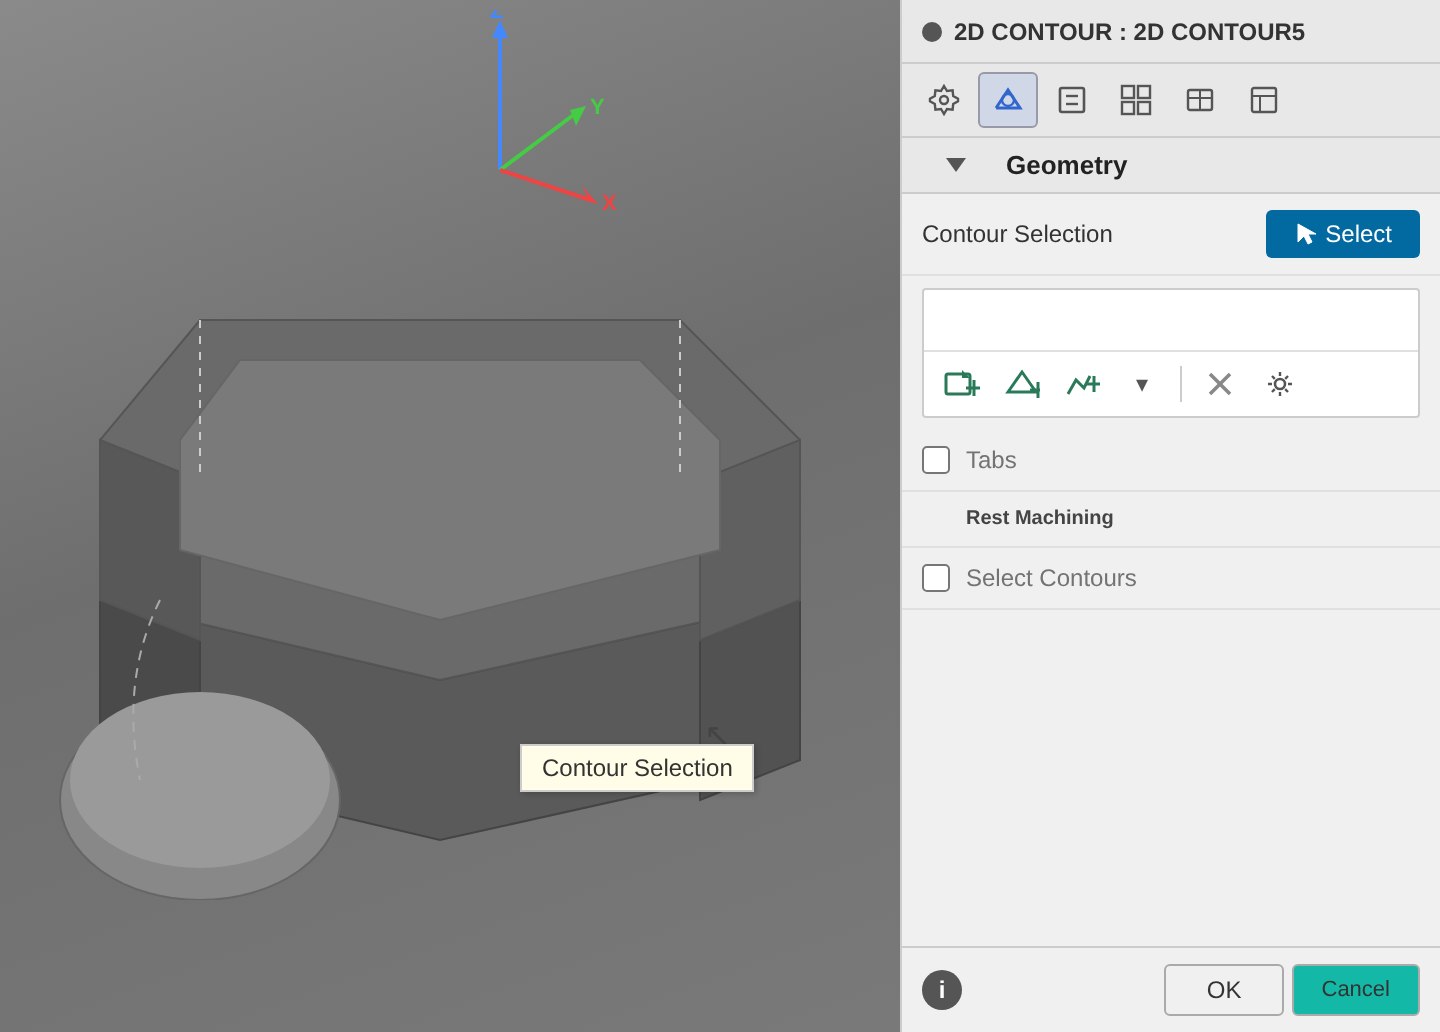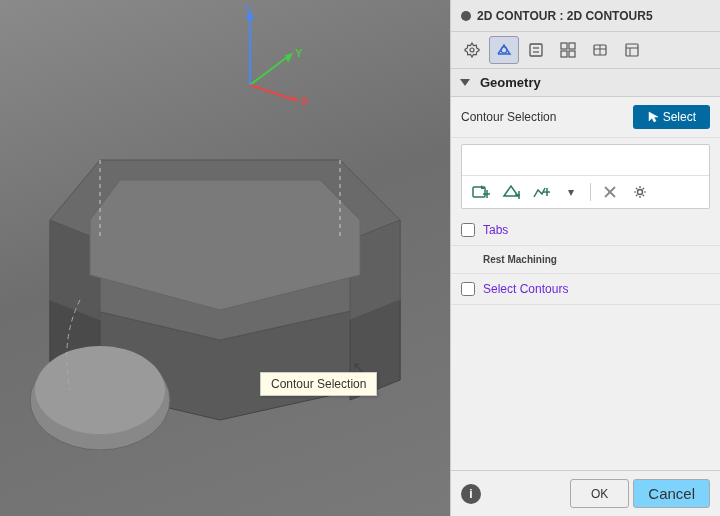--- a/index.html
+++ b/index.html
@@ -87,27 +87,27 @@
 
     .toolbar-btn.active {
       background: #d0d8e8;
       border-color: #99a;
     }
 
     
     .section-header {
       display: flex;
       align-items: center;
-      padding: 6px 9px;
+      padding: 6px 22px;
       background: #e8e8e8;
       border-bottom: 1px solid #ccc;
       font-weight: bold;
       font-size: 13px;
       color: #222;
-      gap: 10px;
+      gap: 20px;
     }
 
     .triangle-down {
       width: 0; height: 0;
       border-left: 5px solid transparent;
       border-right: 5px solid transparent;
       border-top: 7px solid #555;
       display: inline-block;
     }
 
@@ -196,21 +196,21 @@
     }
 
     .checkbox-row input[type="checkbox"] {
       width: 14px;
       height: 14px;
       cursor: pointer;
     }
 
     .checkbox-label {
       font-size: 12px;
-      color: #6d28d9;
+      color: #737373;
       text-align: center;
     }
 
     
     .tooltip {
       position: absolute;
       bottom: 120px;
       left: 260px;
       background: #fffde7;
       border: 1px solid #ccc;
@@ -269,26 +269,26 @@
       background: #f0f0f0;
       border: 1px solid #aaa;
       padding: 5px 20px;
       border-radius: 3px;
       cursor: pointer;
       font-size: 12px;
       color: #333;
     }
 
     .cancel-btn {
-      background: #7dd3fc;
+      background: #14b8a6;
       border: 1px solid #aaa;
       padding: 5px 14px;
       border-radius: 3px;
       cursor: pointer;
-      font-size: 15px;
+      font-size: 11px;
       color: #333;
     }
 
     
     .cursor-pointer {
       position: absolute;
       top: 358px;
       left: 352px;
       font-size: 16px;
       color: #444;

